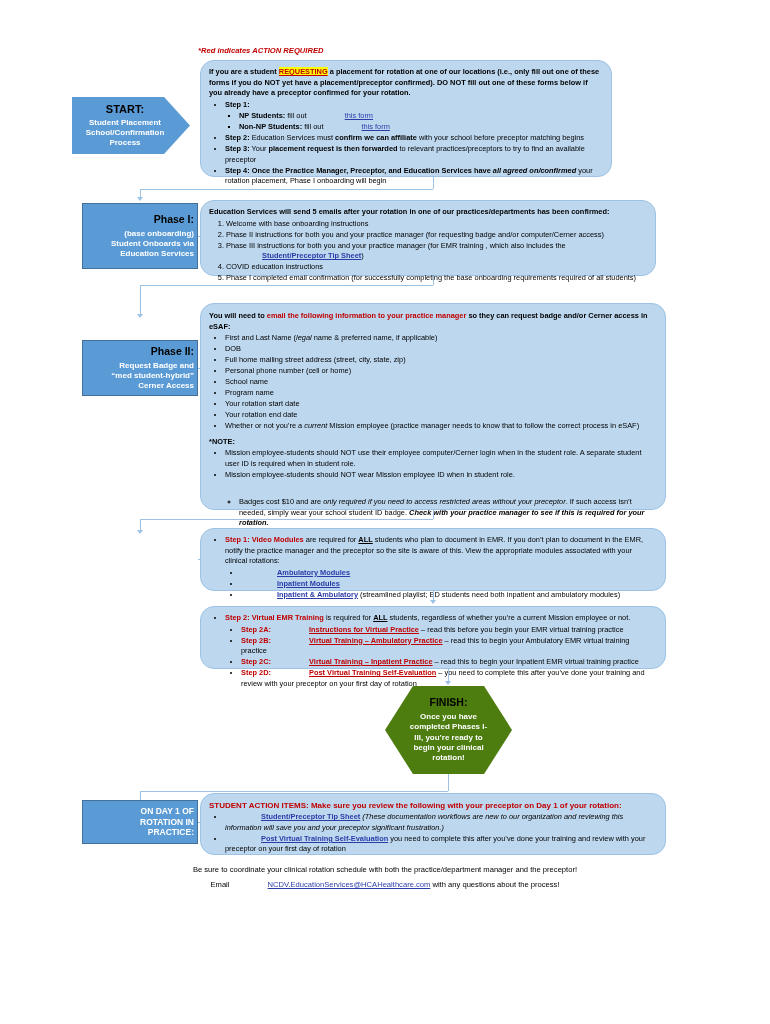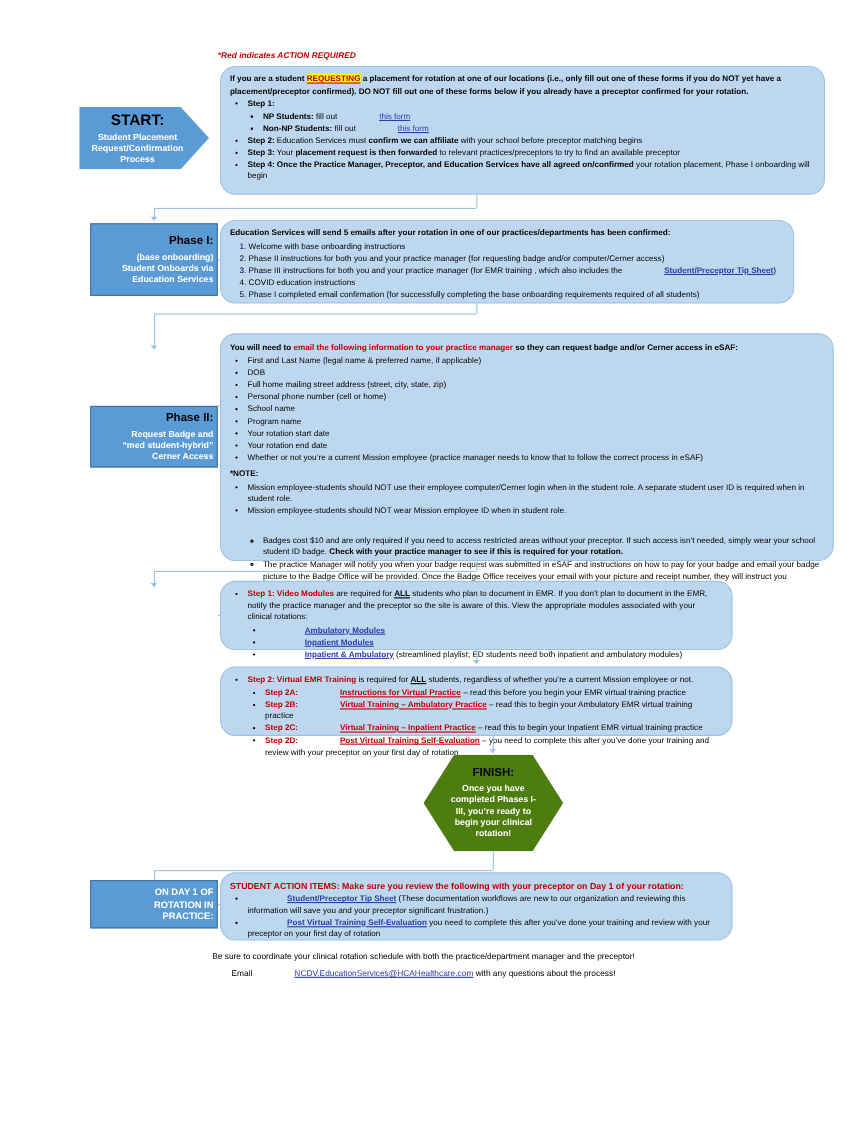--- a/index.html
+++ b/index.html
@@ -6,21 +6,21 @@
   body{
     width:770px; height:1024px; background:#ffffff;
     font-family:"Liberation Sans", sans-serif;
     color:#000; position:relative; overflow:hidden;
   }
   .page{position:relative; width:770px; height:1024px;}
 
   
   .red{color:#c00000;}
   .bold{font-weight:bold;}
-  .ital{}
+  .ital{font-style:italic;}
   .link{color:#2a3ca8; text-decoration:underline;padding-left:36px;}
   .link.red{color:#c00000;}
   .hl{background:#ffff00; color:#c00000; font-weight:bold; text-decoration:underline;}
   .u{text-decoration:underline;}
 
   
   .phasebox{
     position:absolute; background:#5b9bd5; color:#ffffff;
     border:1px solid #41719c; box-sizing:border-box;
     display:flex; flex-direction:column; align-items:flex-end; justify-content:center;
@@ -30,21 +30,21 @@
   .phasebox .sub{font-weight:bold; font-size:8px; color:#ffffff;}
   .phasebox .sub.plain{font-weight:bold;}
 
   
   .pentagon{
     position:absolute; background:#5b9bd5; color:#fff;
     clip-path:polygon(0 0, 78% 0, 100% 50%, 78% 100%, 0 100%);
     display:flex; flex-direction:column; align-items:center; justify-content:center;
     text-align:center; line-height:1.25; padding:4px 16px 4px 4px; box-sizing:border-box;
   }
-  .pentagon .ttl{font-weight:bold; font-size:14px; color:#000; margin-bottom:2px;}
+  .pentagon .ttl{font-weight:bold; font-size:11px; color:#000; margin-bottom:2px;}
   .pentagon .sub{font-weight:bold; font-size:8px; color:#fff;}
 
   
   .hexagon{
     position:absolute; background:#4d7c0f; color:#fff;
     clip-path:polygon(22% 0, 78% 0, 100% 50%, 78% 100%, 22% 100%, 0 50%);
     display:flex; flex-direction:column; align-items:center; justify-content:center;
     text-align:center; line-height:1.3; box-sizing:border-box; padding:6px 18px;
   }
   .hexagon .ttl{font-weight:bold; font-size:10.5px; color:#000; margin-bottom:2px;}
@@ -79,25 +79,25 @@
 </head>
 <body>
 
 <div class="page">
 
   <div class="hdrnote" style="left:198px; top:46px;">*Red indicates ACTION REQUIRED</div>
 
   <div class="pentagon" style="left:72px; top:97px; width:118px; height:57px;">
     <div class="ttl">START:</div>
     <div class="sub">Student Placement</div>
-    <div class="sub">Request/Confirmation</div>
+    <div class="sub">School/Confirmation</div>
     <div class="sub">Process</div>
   </div>
 
-  <div class="cbox" style="left:200px; top:60px; width:550px; height:117px;">
+  <div class="cbox" style="left:200px; top:60px; width:412px; height:117px;">
     <div class="lead">
       <span>If you are a student </span><span class="hl">REQUESTING</span><span> a placement for rotation at one of our locations (i.e., only fill out one of these forms if you do NOT yet have a placement/preceptor confirmed). DO NOT fill out one of these forms below if you already have a preceptor confirmed for your rotation.</span>
     </div>
     <ul class="l1">
       <li>
         <span class="bold">Step 1:</span>
         <ul class="l2">
           <li>
             <span class="bold">NP Students:</span><span> fill out </span><a class="link" href="#">this form</a>
           </li>
@@ -125,48 +125,48 @@
 
   <div class="phasebox" style="left:82px; top:203px; width:116px; height:66px;">
     <div class="ttl">Phase I:</div>
     <div class="sub">(base onboarding)</div>
     <div class="sub">Student Onboards via</div>
     <div class="sub">Education Services</div>
   </div>
   <div class="ln lnh" style="left:198px; top:236px; width:14px;"></div>
   <div class="arrow-r" style="left:210px; top:233px;"></div>
 
-  <div class="cbox" style="left:200px; top:200px; width:522px; height:76px;">
+  <div class="cbox" style="left:200px; top:200px; width:456px; height:76px;">
     <div class="lead">Education Services will send 5 emails after your rotation in one of our practices/departments has been confirmed:</div>
     <ol class="num">
       <li>Welcome with base onboarding instructions</li>
       <li>Phase II instructions for both you and your practice manager  (for requesting badge and/or computer/Cerner access)</li>
       <li>
         <span>Phase III instructions for both you and your practice manager (for EMR training , which also includes the  </span><a class="link bold" href="#">Student/Preceptor Tip Sheet</a><span>)</span>
       </li>
       <li>COVID education instructions</li>
       <li>Phase I completed email confirmation (for successfully completing the base onboarding requirements required of all students)</li>
     </ol>
   </div>
 
   <div class="ln lnv" style="left:433px; top:276px; height:9px;"></div>
   <div class="ln lnh" style="left:140px; top:285px; width:293px;"></div>
   <div class="ln lnv" style="left:140px; top:285px; height:30px;"></div>
   <div class="arrow-d" style="left:137px; top:314px;"></div>
 
-  <div class="phasebox" style="left:82px; top:340px; width:116px; height:56px;margin-top:29px;">
+  <div class="phasebox" style="left:82px; top:340px; width:116px; height:56px;">
     <div class="ttl">Phase II:</div>
     <div class="sub">Request Badge and</div>
     <div class="sub">“med student-hybrid”</div>
     <div class="sub">Cerner Access</div>
   </div>
   <div class="ln lnh" style="left:198px; top:368px; width:14px;"></div>
   <div class="arrow-r" style="left:210px; top:365px;"></div>
 
-  <div class="cbox" style="left:200px; top:303px; width:558px; height:207px; padding-top:7px;">
+  <div class="cbox" style="left:200px; top:303px; width:466px; height:207px; padding-top:7px;">
     <div class="lead">
       <span>You will need to </span><span class="red bold">email the following information to your practice manager</span><span> so they can request badge and/or Cerner access in eSAF:</span>
     </div>
     <ul class="l1">
       <li>
         <span>First and Last Name (</span><span class="ital">legal</span><span> name &amp; preferred name, if applicable)</span>
       </li>
       <li>DOB</li>
       <li>Full home mailing street address (street, city, state, zip)</li>
       <li>Personal phone number (cell or home)</li>

